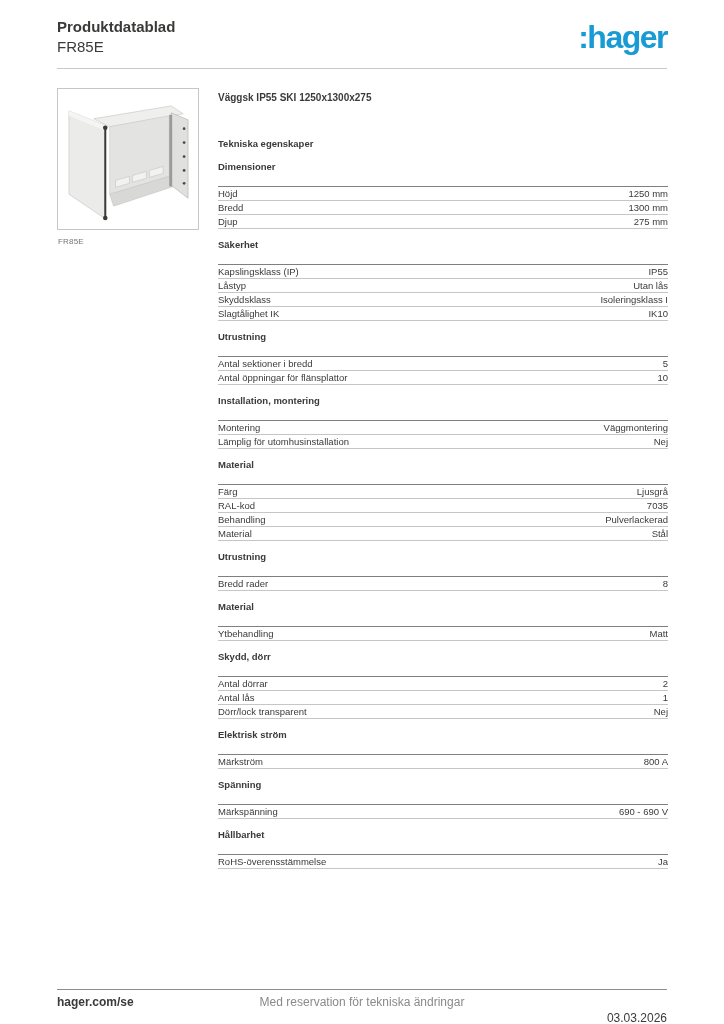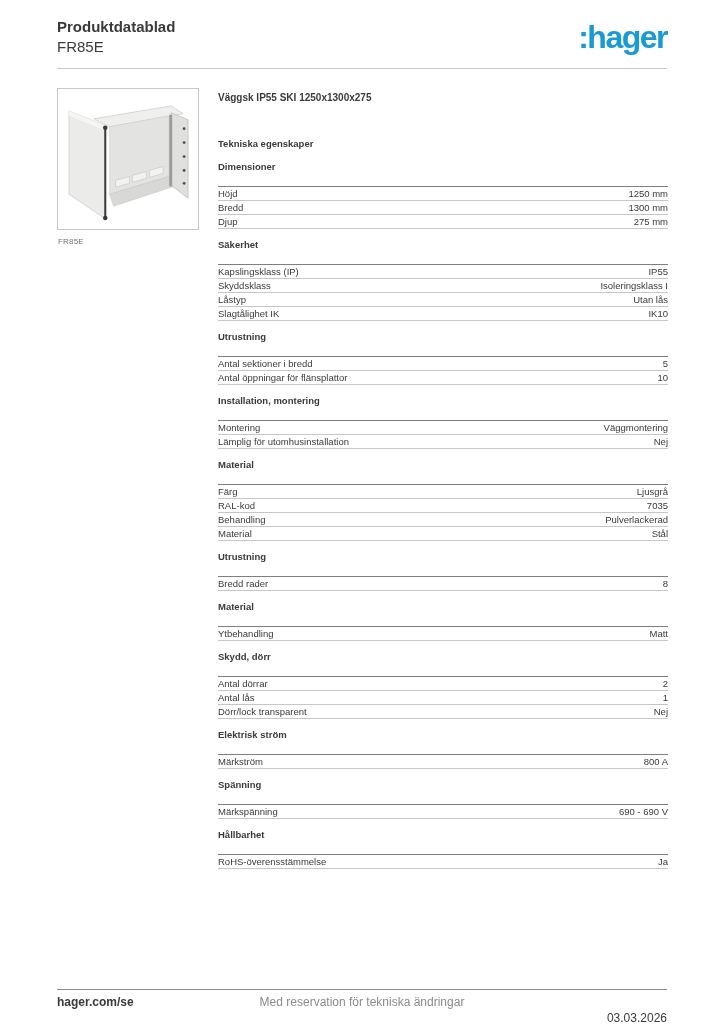--- a/index.html
+++ b/index.html
@@ -123,26 +123,26 @@
   </div>
 
   <div class="spec-section">
     <div class="spec-section-title">Säkerhet</div>
     <div class="spec-rows">
             <div class="spec-row">
               <span class="spec-label">Kapslingsklass (IP)</span>
               <span class="spec-value">IP55</span>
             </div>
             <div class="spec-row">
+              <span class="spec-label">Låstyp</span>
+              <span class="spec-value">Utan lås</span>
+            </div>
+            <div class="spec-row">
               <span class="spec-label">Skyddsklass</span>
               <span class="spec-value">Isoleringsklass I</span>
-            </div>
-            <div class="spec-row">
-              <span class="spec-label">Låstyp</span>
-              <span class="spec-value">Utan lås</span>
             </div>
             <div class="spec-row">
               <span class="spec-label">Slagtålighet IK</span>
               <span class="spec-value">IK10</span>
             </div>
           </div>
   </div>
 
   <div class="spec-section">
     <div class="spec-section-title">Utrustning</div>

